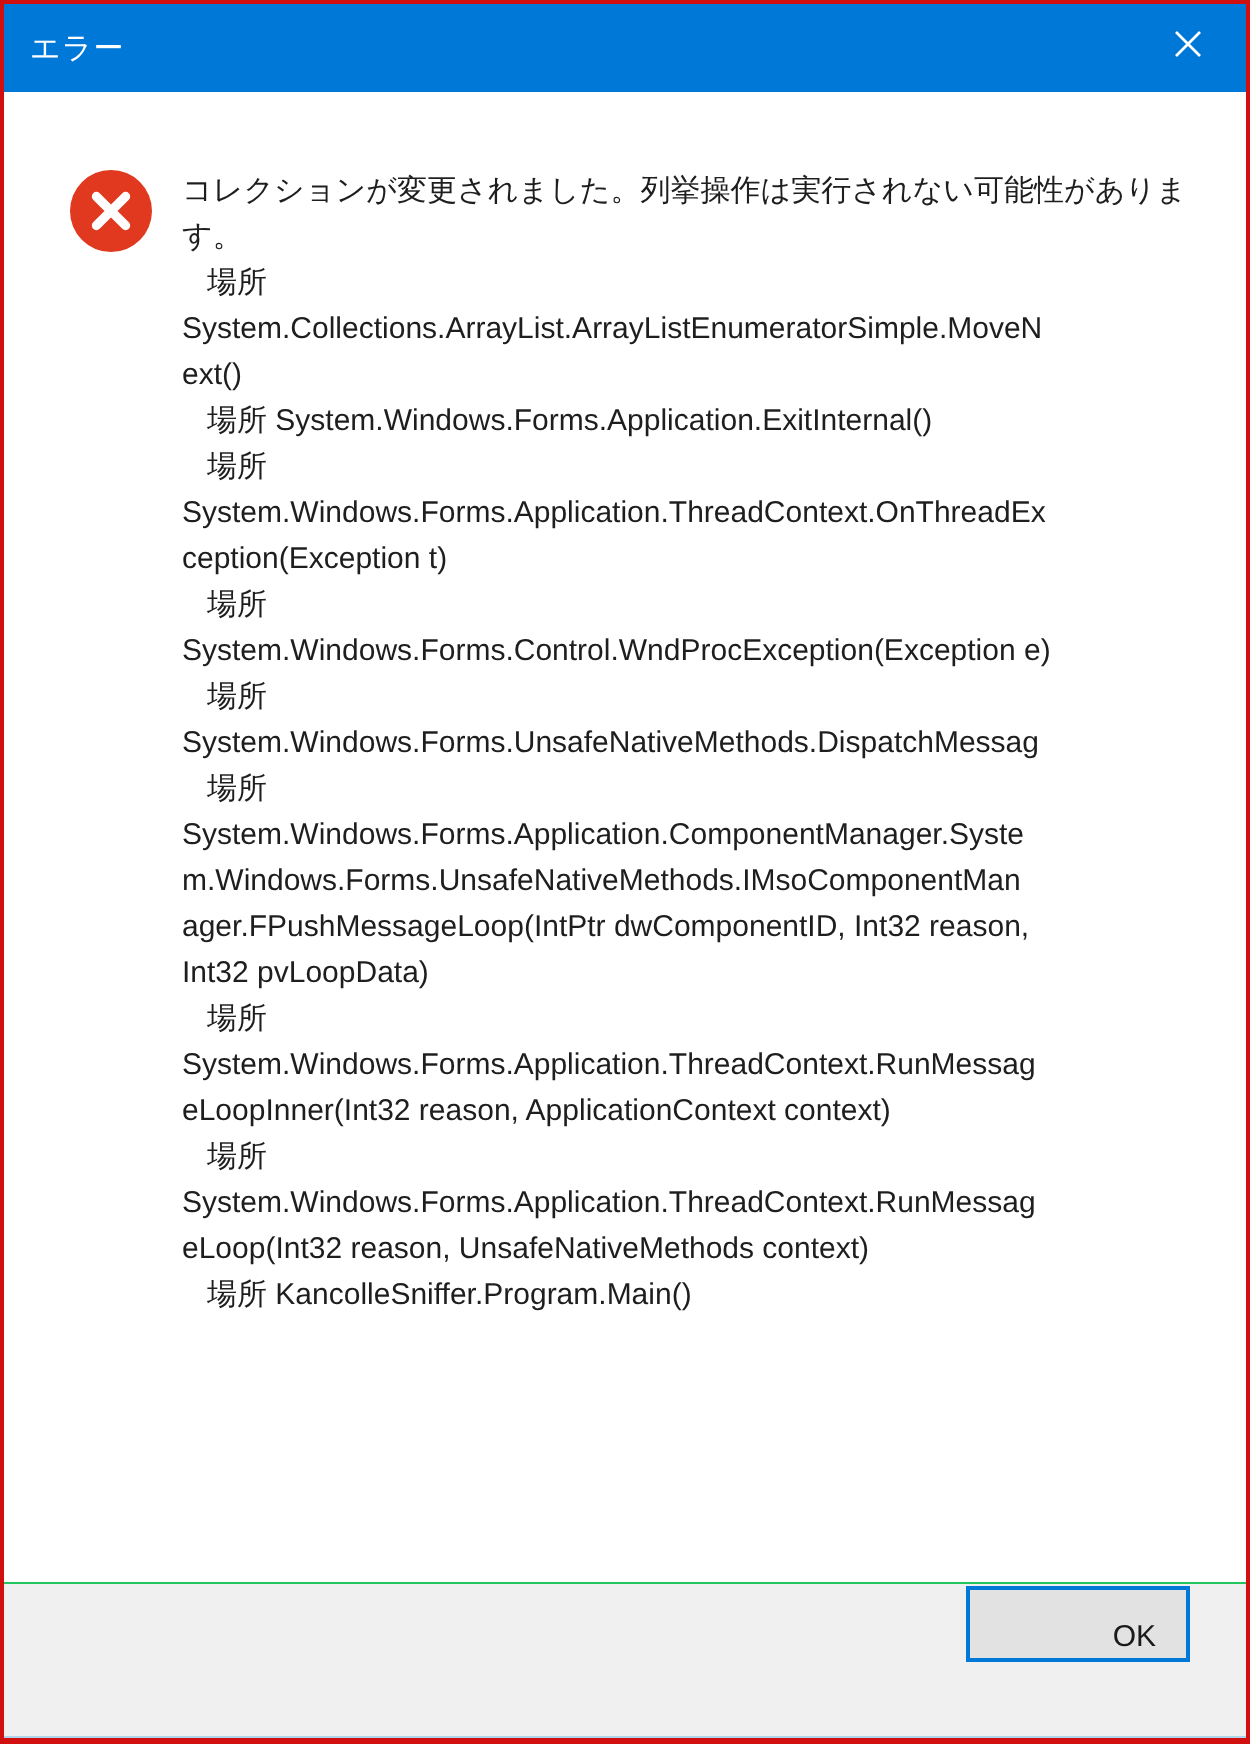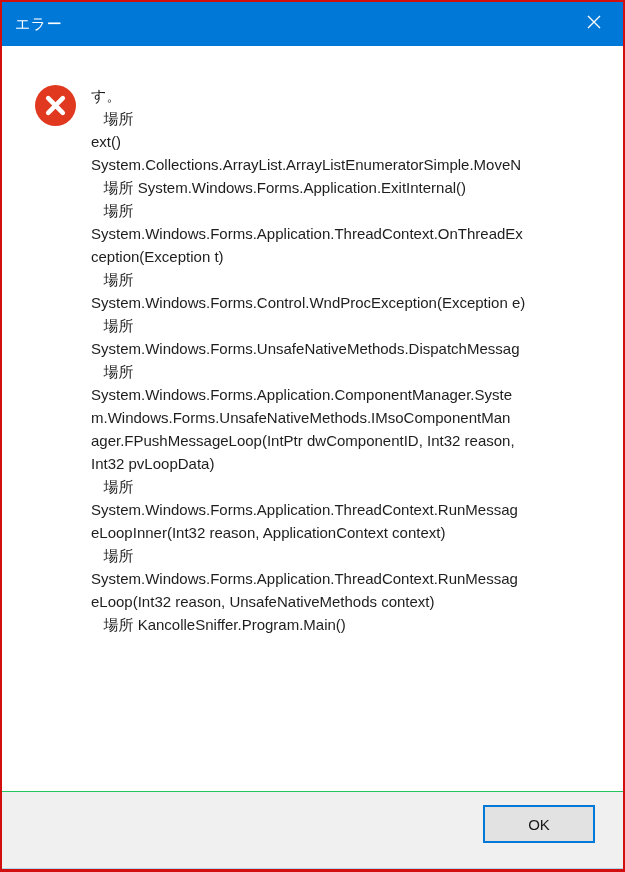--- a/index.html
+++ b/index.html
@@ -60,30 +60,31 @@
   .footer {
     position: absolute;
     left: 0; right: 0; bottom: 0;
     height: 77px;
     background: #f0f0f0;
     border-bottom: 1px solid #aed5ec;
     box-sizing: border-box;
   }
   .ok-button {
     position: absolute;
-    right: 28px; bottom: 26px;
+    right: 28px; bottom: 38px;
     width: 112px; height: 38px;
     box-sizing: border-box;
     background: #e2e2e2;
     border: 2px solid #0078d7;
     font-family: "Liberation Sans", "DejaVu Sans", sans-serif;
     font-size: 15px;
     color: #1a1a1a;
-    padding: 4px;
+    padding: 15px;
     cursor: pointer;
+    text-align: right;
   }
 </style>
 </head>
 <body>
 
 <div class="screen">
 
   <div class="titlebar">
     <span class="title">エラー</span>
     <div class="close-btn">
@@ -98,24 +99,25 @@
   <div class="body-area"></div>
 
   <span class="error-icon">
     <svg width="41" height="41" viewBox="0 0 41 41">
       <circle cx="20.5" cy="20.5" r="20.5" fill="#e0391f"></circle>
       <path d="M13.2 13.2 L27.8 27.8 M27.8 13.2 L13.2 27.8" stroke="#ffffff" stroke-width="4.6" stroke-linecap="round"></path>
     </svg>
   </span>
 
   <div class="message">
+      <div class="msg-line">コレクションが変更されました。列挙操作は実行されない可能性がありま</div>
       <div class="msg-line">す。</div>
       <div class="msg-line">   場所</div>
+      <div class="msg-line">System.Collections.ArrayList.ArrayListEnumeratorSimple.MoveN</div>
       <div class="msg-line">ext()</div>
-      <div class="msg-line">System.Collections.ArrayList.ArrayListEnumeratorSimple.MoveN</div>
       <div class="msg-line">   場所 System.Windows.Forms.Application.ExitInternal()</div>
       <div class="msg-line">   場所</div>
       <div class="msg-line">System.Windows.Forms.Application.ThreadContext.OnThreadEx</div>
       <div class="msg-line">ception(Exception t)</div>
       <div class="msg-line">   場所</div>
       <div class="msg-line">System.Windows.Forms.Control.WndProcException(Exception e)</div>
       <div class="msg-line">   場所</div>
       <div class="msg-line">System.Windows.Forms.UnsafeNativeMethods.DispatchMessag</div>
       <div class="msg-line">   場所</div>
       <div class="msg-line">System.Windows.Forms.Application.ComponentManager.Syste</div>

